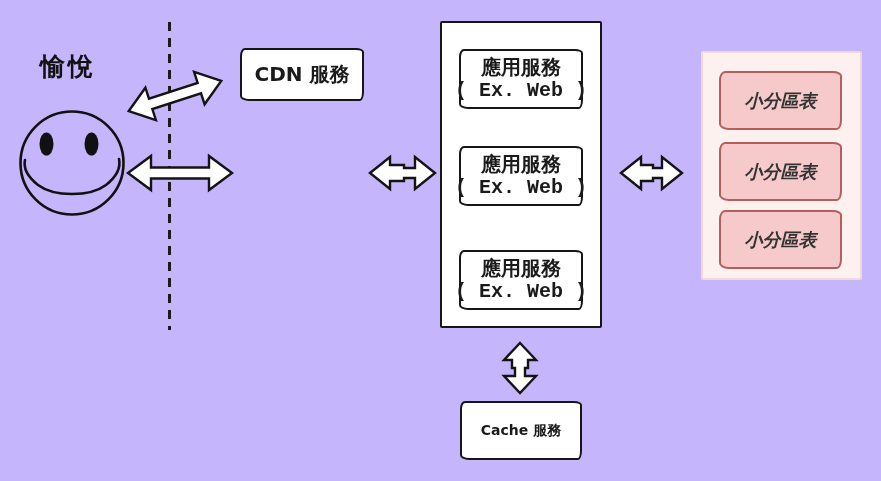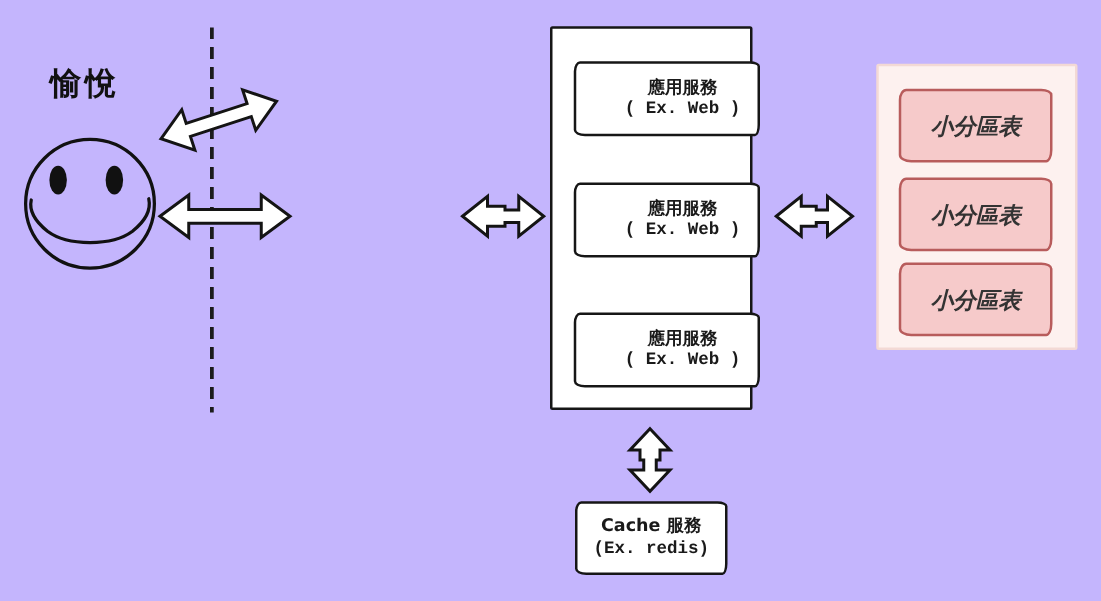--- a/index.html
+++ b/index.html
@@ -25,21 +25,21 @@
     font-weight:bold;line-height:1.22;
   }
   .box .l1{white-space:nowrap;}
   .box .l2{white-space:nowrap;font-family:Liberation Mono, monospace;}
   .cdn-box{left:240px;top:48px;width:120px;height:49px;font-size:20px;}
   .lb-box{left:239px;top:144px;width:119px;height:58px;font-size:18px;}
   .cluster-panel{
     position:absolute;left:440px;top:21px;width:158px;height:303px;
     border:2.2px solid #161616;background:#fff;border-radius:2px;
   }
-  .app-box{position:absolute;left:17px;width:120px;height:56px;font-size:14px;padding-left:25px;}
+  .app-box{position:absolute;left:17px;width:120px;height:56px;font-size:20px;}
   .app-box.a1{top:26px;}
   .app-box.a2{top:123px;}
   .app-box.a3{top:227px;}
   .cache-box{left:460px;top:401px;width:118px;height:55px;font-size:14px;}
   .partition-panel{
     position:absolute;left:701px;top:51px;width:157px;height:225px;
     background:#fdf1ef;border:2px solid #f3d9d5;border-radius:2px;
   }
   .partition-box{
     position:absolute;left:16px;width:119px;height:55px;
@@ -85,40 +85,42 @@
   </svg>
 
   <svg style="left:617px;top:153px;" width="70" height="40" viewBox="0 0 70 40">
     <polygon class="arrow-shape" points="4,20 24,4 24,12 36,12 36,15 45,15 45,4 65,20 45,36 45,25 36,25 36,28 24,28 24,36"></polygon>
   </svg>
 
   <svg style="left:501px;top:340px;" width="40" height="58" viewBox="0 0 40 58">
     <polygon class="arrow-shape" points="19,3 35,20 27,20 27,28 24,28 24,36 35,36 19,53 3,36 14,36 14,28 11,28 11,20 3,20"></polygon>
   </svg>
 
+  <div class="box cdn-box">
+    <span class="l1">CDN 服務</span>
+  </div>
 
 
   <div class="cluster-panel">
     <div class="box app-box a1">
       <span class="l1">應用服務</span>
       <span class="l2">( Ex. Web )</span>
     </div>
     <div class="box app-box a2">
       <span class="l1">應用服務</span>
       <span class="l2">( Ex. Web )</span>
     </div>
     <div class="box app-box a3">
       <span class="l1">應用服務</span>
       <span class="l2">( Ex. Web )</span>
     </div>
   </div>
 
   <div class="box cache-box">
     <span class="l1">Cache 服務</span>
-    <span class="l2">(Ex. redis)</span>
   </div>
 
   <div class="partition-panel">
     <div class="partition-box p1">
       <span>小分區表</span>
     </div>
     <div class="partition-box p2">
       <span>小分區表</span>
     </div>
     <div class="partition-box p3">

